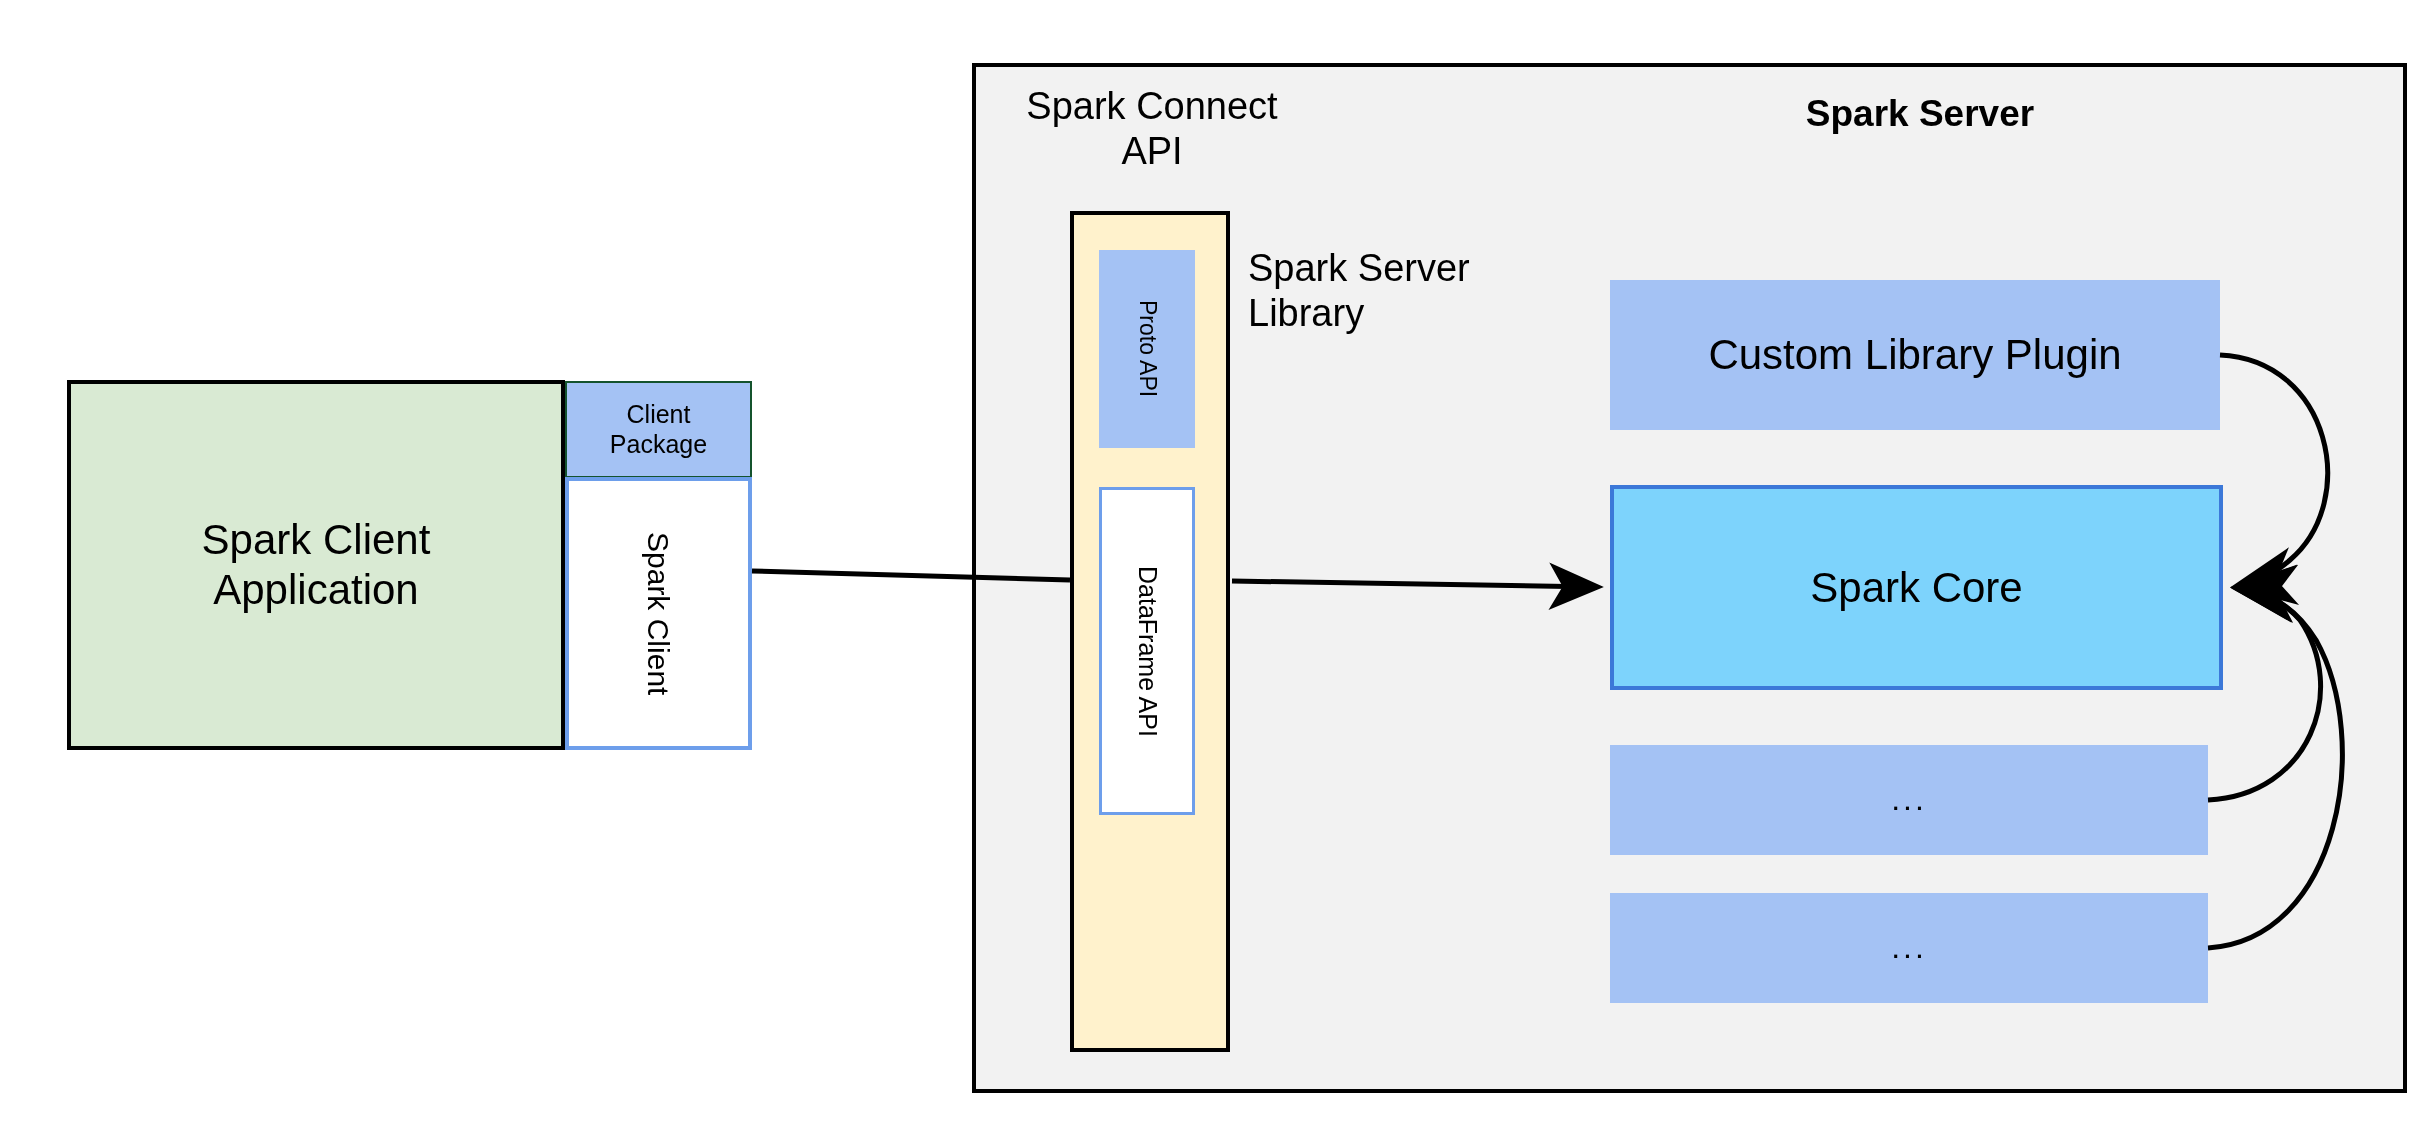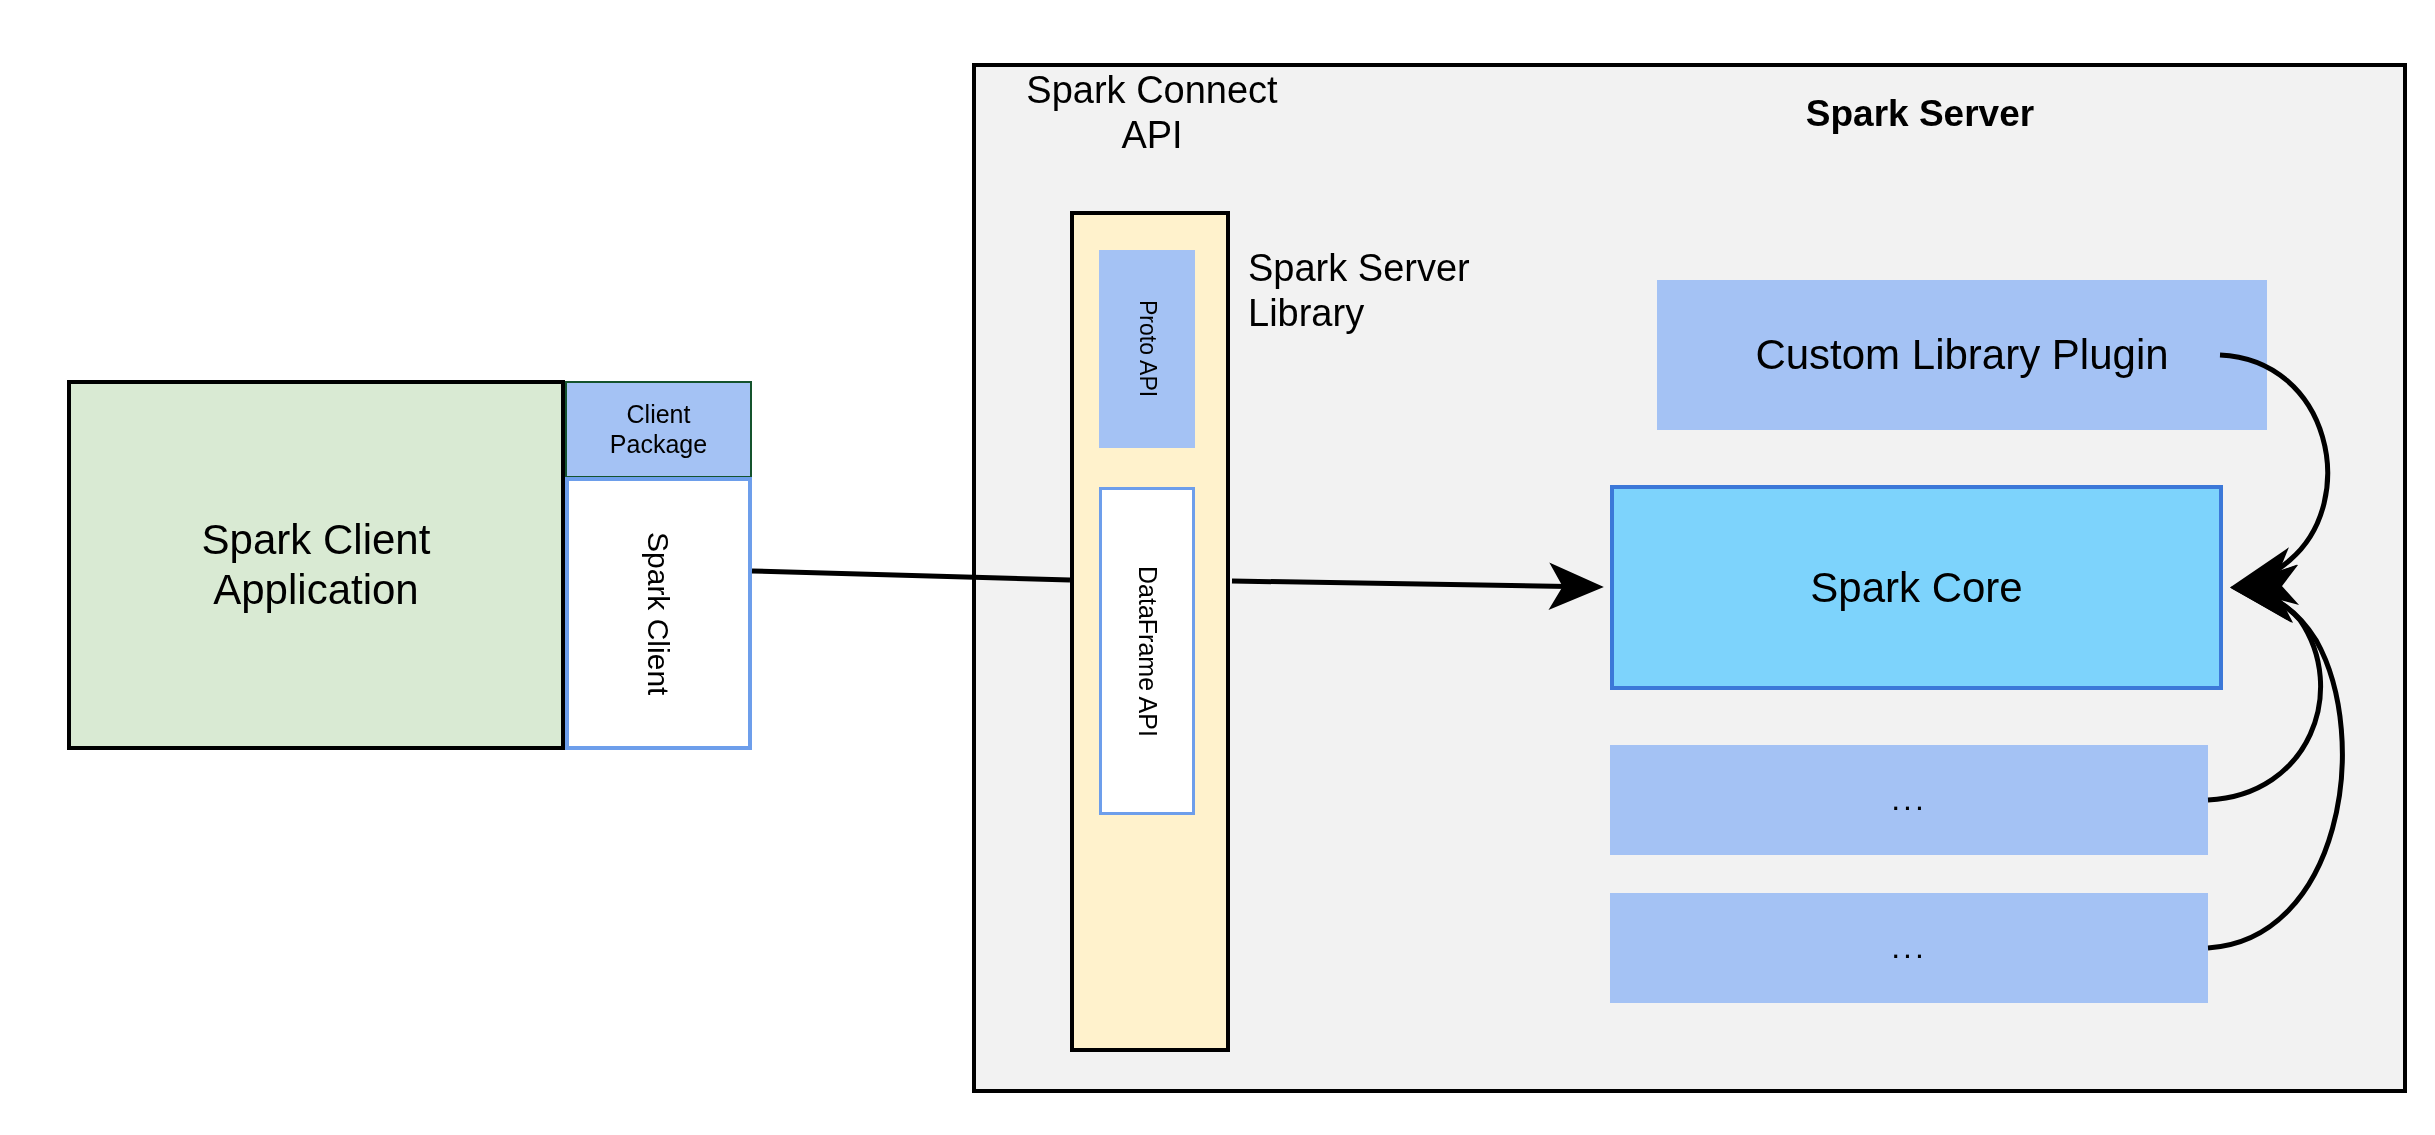--- a/index.html
+++ b/index.html
@@ -79,21 +79,21 @@
 
   #spark-connect-api-label {
     left: 1002px;
     top: 68px;
     width: 300px;
     height: 92px;
     font-size: 38px;
     display: block;
     text-align: center;
     white-space: pre-line;
-    padding-top: 0;
+    padding-top: 16px;
   }
 
   #spark-server-title {
     left: 1640px;
     top: 90px;
     width: 560px;
     height: 48px;
     font-size: 37px;
     font-weight: bold;
   }
@@ -142,21 +142,20 @@
 
   
   #custom-library-plugin {
     left: 1610px;
     top: 280px;
     width: 610px;
     height: 150px;
     background: #a4c2f4;
     border: none;
     font-size: 42px;
-    margin-left: 47px;
   }
 
   #spark-core {
     left: 1610px;
     top: 485px;
     width: 613px;
     height: 205px;
     background: #7dd3fc;
     border: 4px solid #3c78d8;
     font-size: 42px;

